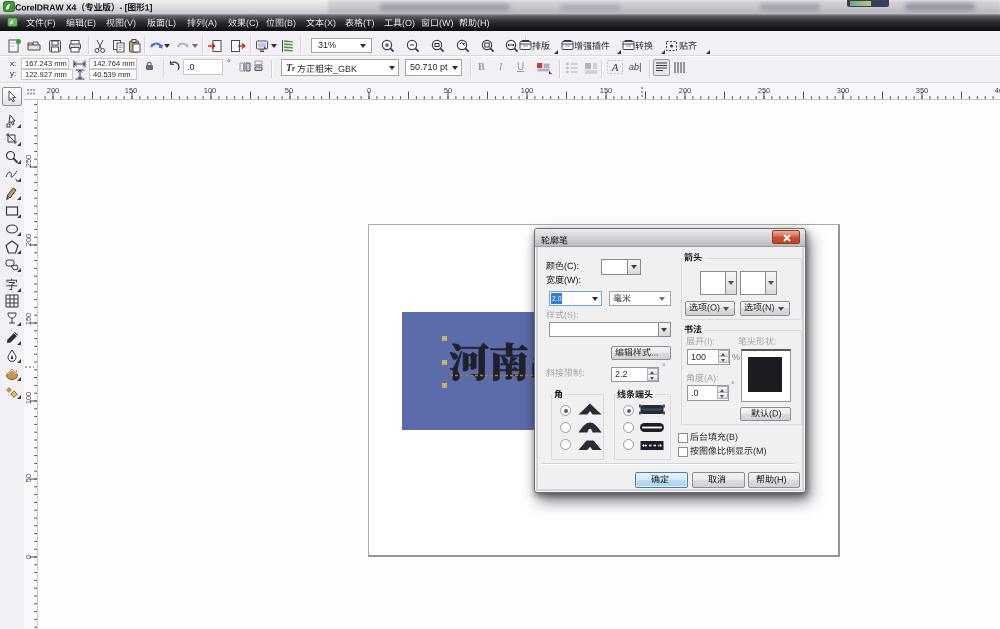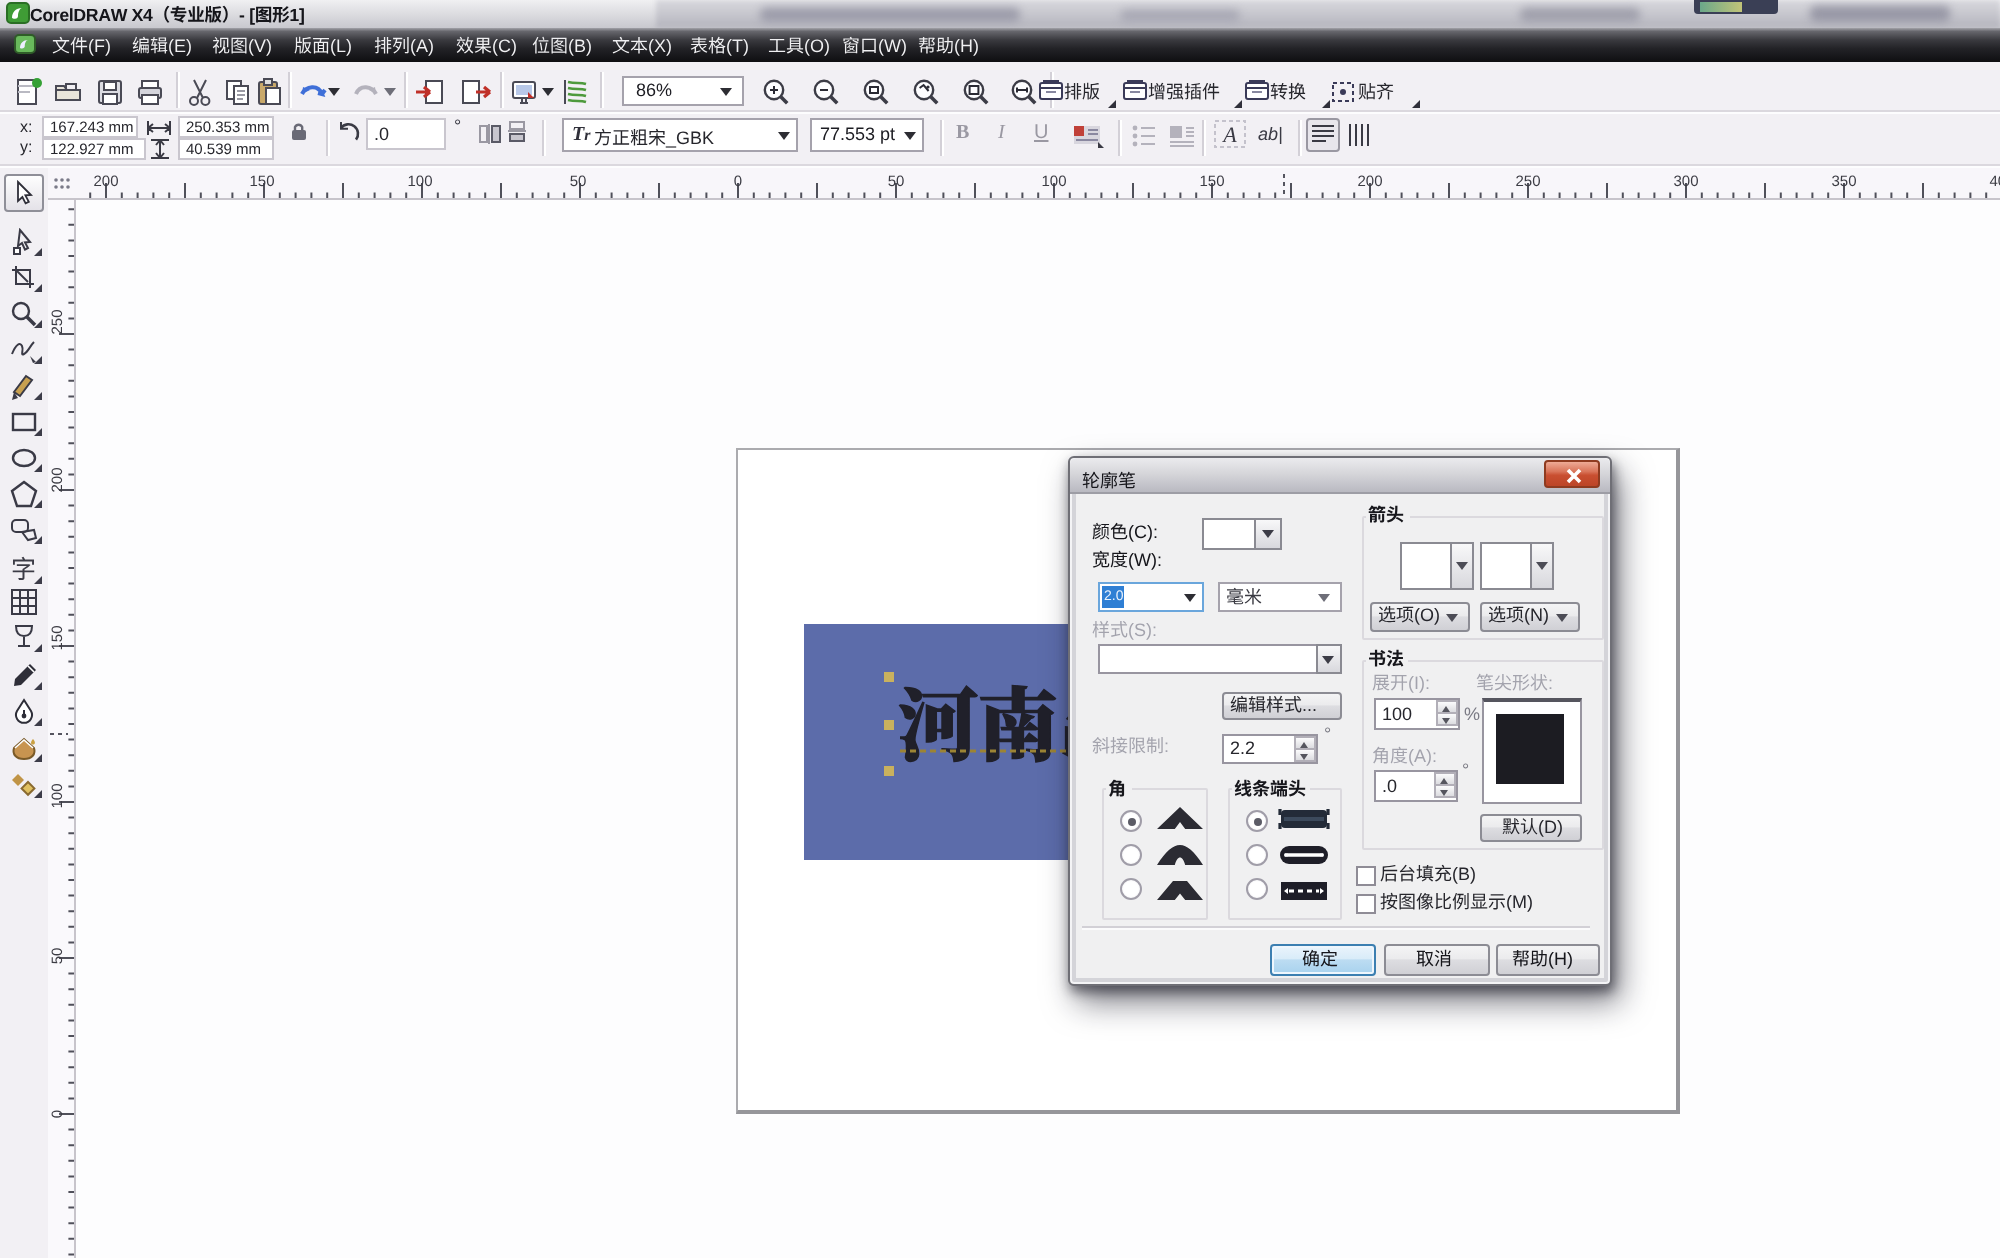--- a/index.html
+++ b/index.html
@@ -202,21 +202,21 @@
         <path d="M6 13.5h4" stroke="#4a4a55"></path>
         <path d="M7 11v2M9 11v2" stroke="#4a4a55"></path>
         <path d="M10 8l3 3h-3z" fill="#c03028"></path>
       </svg>
       <div class="caret" style="left:271px;top:44px"></div>
       <svg class="abs" style="left:280px;top:38px" width="16" height="16" viewBox="0 0 16 16">
         <path d="M4 3c4 1 6 0 9 1M4 6c4 1 6 0 9 1M4 9c4 1 6 0 9 1M4 12c4 1 6 0 9 1" stroke="#4e9a3c" fill="none" stroke-width="1.3"></path>
         <path d="M2.5 2v12" stroke="#4a4a55"></path>
       </svg>
       <div class="vsep" style="left:300px;top:36px;height:18px"></div>
-      <div class="combo" style="left:311px;top:38px;width:61px;height:15px;line-height:13px;padding-left:6px;font-size:9px">86%</div>
+      <div class="combo" style="left:311px;top:38px;width:61px;height:15px;line-height:13px;padding-left:6px;font-size:9px">31%</div>
       <div class="caret" style="left:360px;top:44px"></div>
       <svg class="abs" style="left:380px;top:38px" width="17" height="16" viewBox="0 0 17 16">
         <circle cx="7" cy="7" r="4.6" fill="#fdfdff" stroke="#3c3c46" stroke-width="1.2"></circle>
         <path d="M10.4 10.4l3.2 3.2" stroke="#3c3c46" stroke-width="1.8"></path>
         <path d="M5 7h4M7 5v4" stroke="#2a2a34"></path>
       </svg>
       <svg class="abs" style="left:405px;top:38px" width="17" height="16" viewBox="0 0 17 16">
         <circle cx="7" cy="7" r="4.6" fill="#fdfdff" stroke="#3c3c46" stroke-width="1.2"></circle>
         <path d="M10.4 10.4l3.2 3.2" stroke="#3c3c46" stroke-width="1.8"></path>
         <path d="M5 7h4" stroke="#2a2a34"></path>
@@ -272,21 +272,21 @@
       <div class="abs" style="left:10px;top:59px;font-size:8px;color:#26262c">x:</div>
       <div class="abs" style="left:10px;top:69px;font-size:8px;color:#26262c">y:</div>
       <div class="tbox" style="left:21px;top:58px;width:48px;height:11px">167.243 mm</div>
       <div class="tbox" style="left:21px;top:69px;width:52px;height:11px">122.927 mm</div>
       <svg class="abs" style="left:73px;top:59px" width="14" height="10" viewBox="0 0 14 10">
         <path d="M1 5h11M1 5l2.5-2M1 5l2.5 2M12 5l-2.5-2M12 5l-2.5 2M1 1.5v7M12 1.5v7" stroke="#3a3a44" fill="none"></path>
       </svg>
       <svg class="abs" style="left:73px;top:69px" width="14" height="11" viewBox="0 0 14 11">
         <path d="M7 1v9M7 1l-2 2.5M7 1l2 2.5M7 10l-2-2.5M7 10l2-2.5M2.5 1h9M2.5 10h9" stroke="#3a3a44" fill="none"></path>
       </svg>
-      <div class="tbox" style="left:89px;top:58px;width:48px;height:11px">250.353 mm</div>
+      <div class="tbox" style="left:89px;top:58px;width:48px;height:11px">142.764 mm</div>
       <div class="tbox" style="left:89px;top:69px;width:48px;height:11px">40.539 mm</div>
       <svg class="abs" style="left:144px;top:60px" width="11" height="11" viewBox="0 0 11 11">
         <rect x="2" y="5" width="7" height="5" rx="1" fill="#6a6a76"></rect>
         <path d="M3.5 5V3.5a2 2 0 013.6 0V5" fill="none" stroke="#6a6a76" stroke-width="1.2"></path>
       </svg>
       <div class="vsep" style="left:163px;top:60px;height:18px"></div>
       <svg class="abs" style="left:168px;top:60px" width="13" height="13" viewBox="0 0 13 13">
         <path d="M2.5 4A4.2 4.2 0 1110 9.8" fill="none" stroke="#3a3a44" stroke-width="1.3"></path>
         <path d="M2.5 1v3.4H6" fill="none" stroke="#3a3a44"></path>
       </svg>
@@ -297,21 +297,21 @@
         <path d="M7 3h4v8H7z" fill="#c8c6ce" stroke="#5a5a66"></path>
       </svg>
       <svg class="abs" style="left:252px;top:60px" width="13" height="12" viewBox="0 0 13 12">
         <path d="M2 5.5h9M3 1h7v3.5H3z" fill="none" stroke="#9a98a2"></path>
         <path d="M3 7h7v3.5H3z" fill="#c8c6ce" stroke="#5a5a66"></path>
       </svg>
       <div class="vsep" style="left:271px;top:60px;height:18px"></div>
       <div class="combo" style="left:281px;top:59px;width:118px;height:17px"></div>
       <div class="abs" style="left:286px;top:62px;font-size:10px;color:#30303a;font-style:italic;font-weight:bold;font-family:'Liberation Serif',serif">T<span style="font-size:8px">r</span></div>
       <div class="caret" style="left:389px;top:66px"></div>
-      <div class="combo" style="left:405px;top:59px;width:57px;height:17px;line-height:15px;padding-left:4px">77.553 pt</div>
+      <div class="combo" style="left:405px;top:59px;width:57px;height:17px;line-height:15px;padding-left:4px">50.710 pt</div>
       <div class="caret" style="left:452px;top:66px"></div>
       <div class="vsep" style="left:470px;top:60px;height:18px"></div>
       <div class="gicon" style="left:478px;top:61px;font-weight:bold;font-family:'Liberation Serif',serif">B</div>
       <div class="gicon" style="left:499px;top:61px;font-style:italic;font-family:'Liberation Serif',serif">I</div>
       <div class="gicon" style="left:517px;top:61px;text-decoration:underline">U</div>
       <svg class="abs" style="left:536px;top:61px" width="17" height="13" viewBox="0 0 17 13">
         <rect x="1" y="2" width="13" height="9" fill="#d8d6de"></rect>
         <rect x="1" y="2" width="5" height="5" fill="#c04038"></rect>
         <path d="M8 4h5M8 6h5M2 9h11" stroke="#8a88a0"></path>
         <path d="M13 10l3 3h-3z" fill="#3a3a44"></path>

